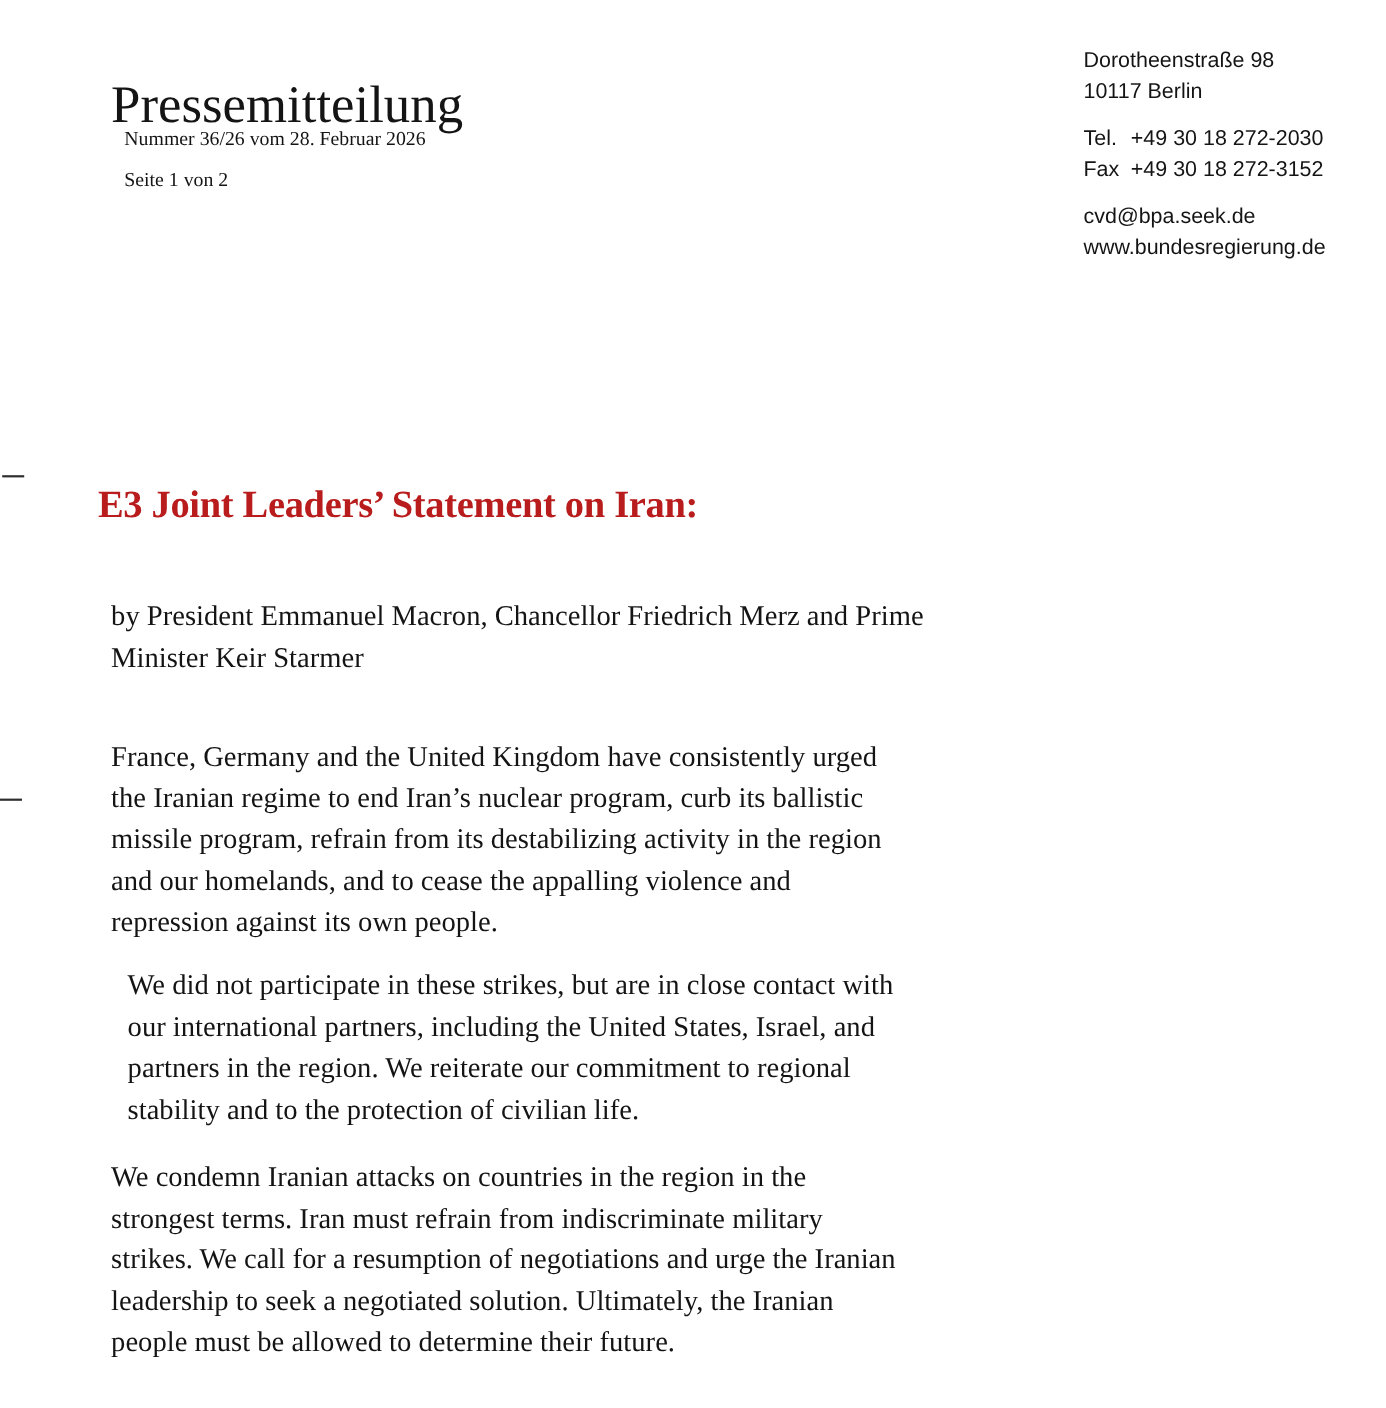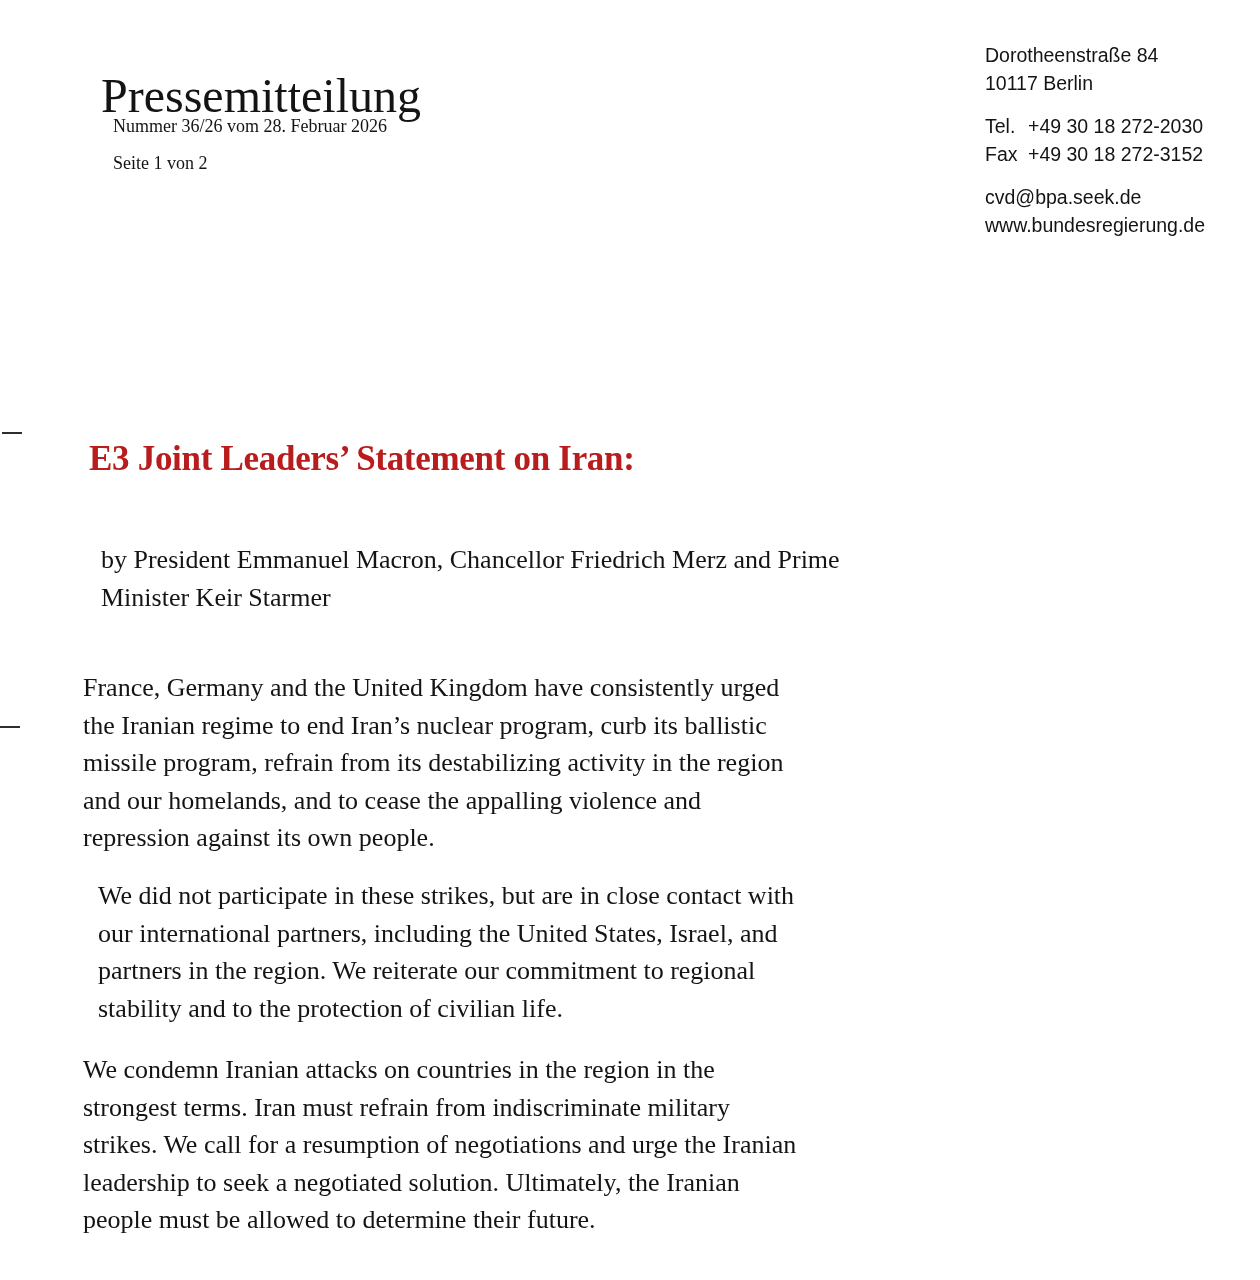--- a/index.html
+++ b/index.html
@@ -83,21 +83,21 @@
     left: 101px;
     top: 541px;
     margin: 0;
     font-size: 26px;
     line-height: 38px;
     white-space: pre-line;
     color: #141414;
   }
   .para {
     position: absolute;
-    left: 83px;
+    left: 101px;
     margin: 0;
     font-size: 26px;
     line-height: 37.5px;
     white-space: pre-line;
     color: #141414;
     width: 900px;
   }
   .p1 { top: 669px; }
   .p2 { top: 877px; margin-left: 15px; }
   .p3 { top: 1051px; }
@@ -109,21 +109,21 @@
 
   <h1 class="title serif">Pressemitteilung</h1>
 
   <div class="meta serif">
     <div>Nummer 36/26 vom 28. Februar 2026</div>
     <div>Seite 1 von 2</div>
   </div>
 
   <aside class="contact sans">
     <div class="group">
-      <div>Dorotheenstraße 84</div>
+      <div>Dorotheenstraße 98</div>
       <div>10117 Berlin</div>
     </div>
     <div class="group">
       <div class="row">
         <span class="lbl">Tel.</span>
         <span>+49 30 18 272-2030</span>
       </div>
       <div class="row">
         <span class="lbl">Fax</span>
         <span>+49 30 18 272-3152</span>

